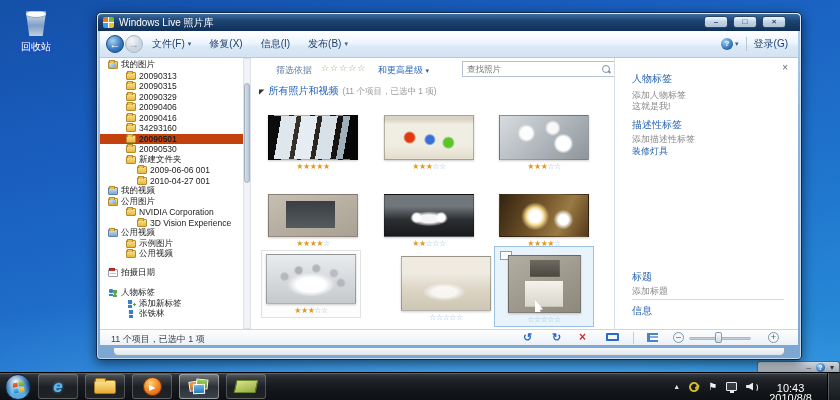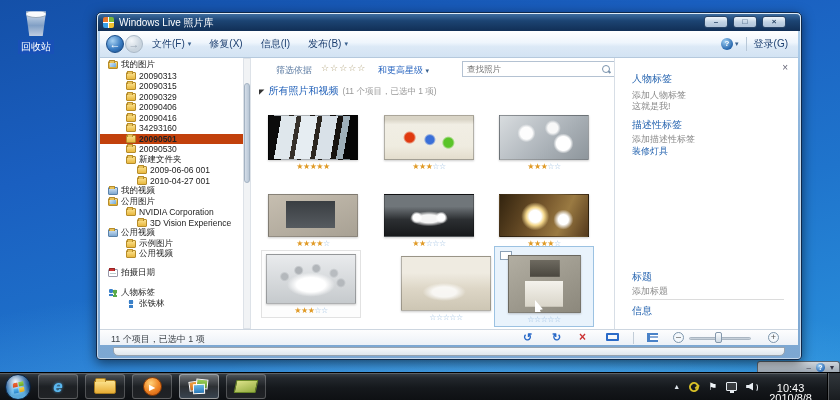--- a/index.html
+++ b/index.html
@@ -398,20 +398,24 @@
           </div>
         <div class="trow l1 gap8">
             <span class="ico cal"></span>
             <span>拍摄日期</span>
           </div>
         <div class="trow l1 gap10">
             <span class="ico ppl"></span>
             <span>人物标签</span>
           </div>
         <div class="trow l2">
+            <span class="ico padd"></span>
+            <span>添加新标签</span>
+          </div>
+        <div class="trow l2">
             <span class="ico pone"></span>
             <span>张铁林</span>
           </div>
       </div>
       <div class="vsb treescroll">
           <span class="th"></span>
         </div>
 
       <div class="center">
         <div class="filterrow">

